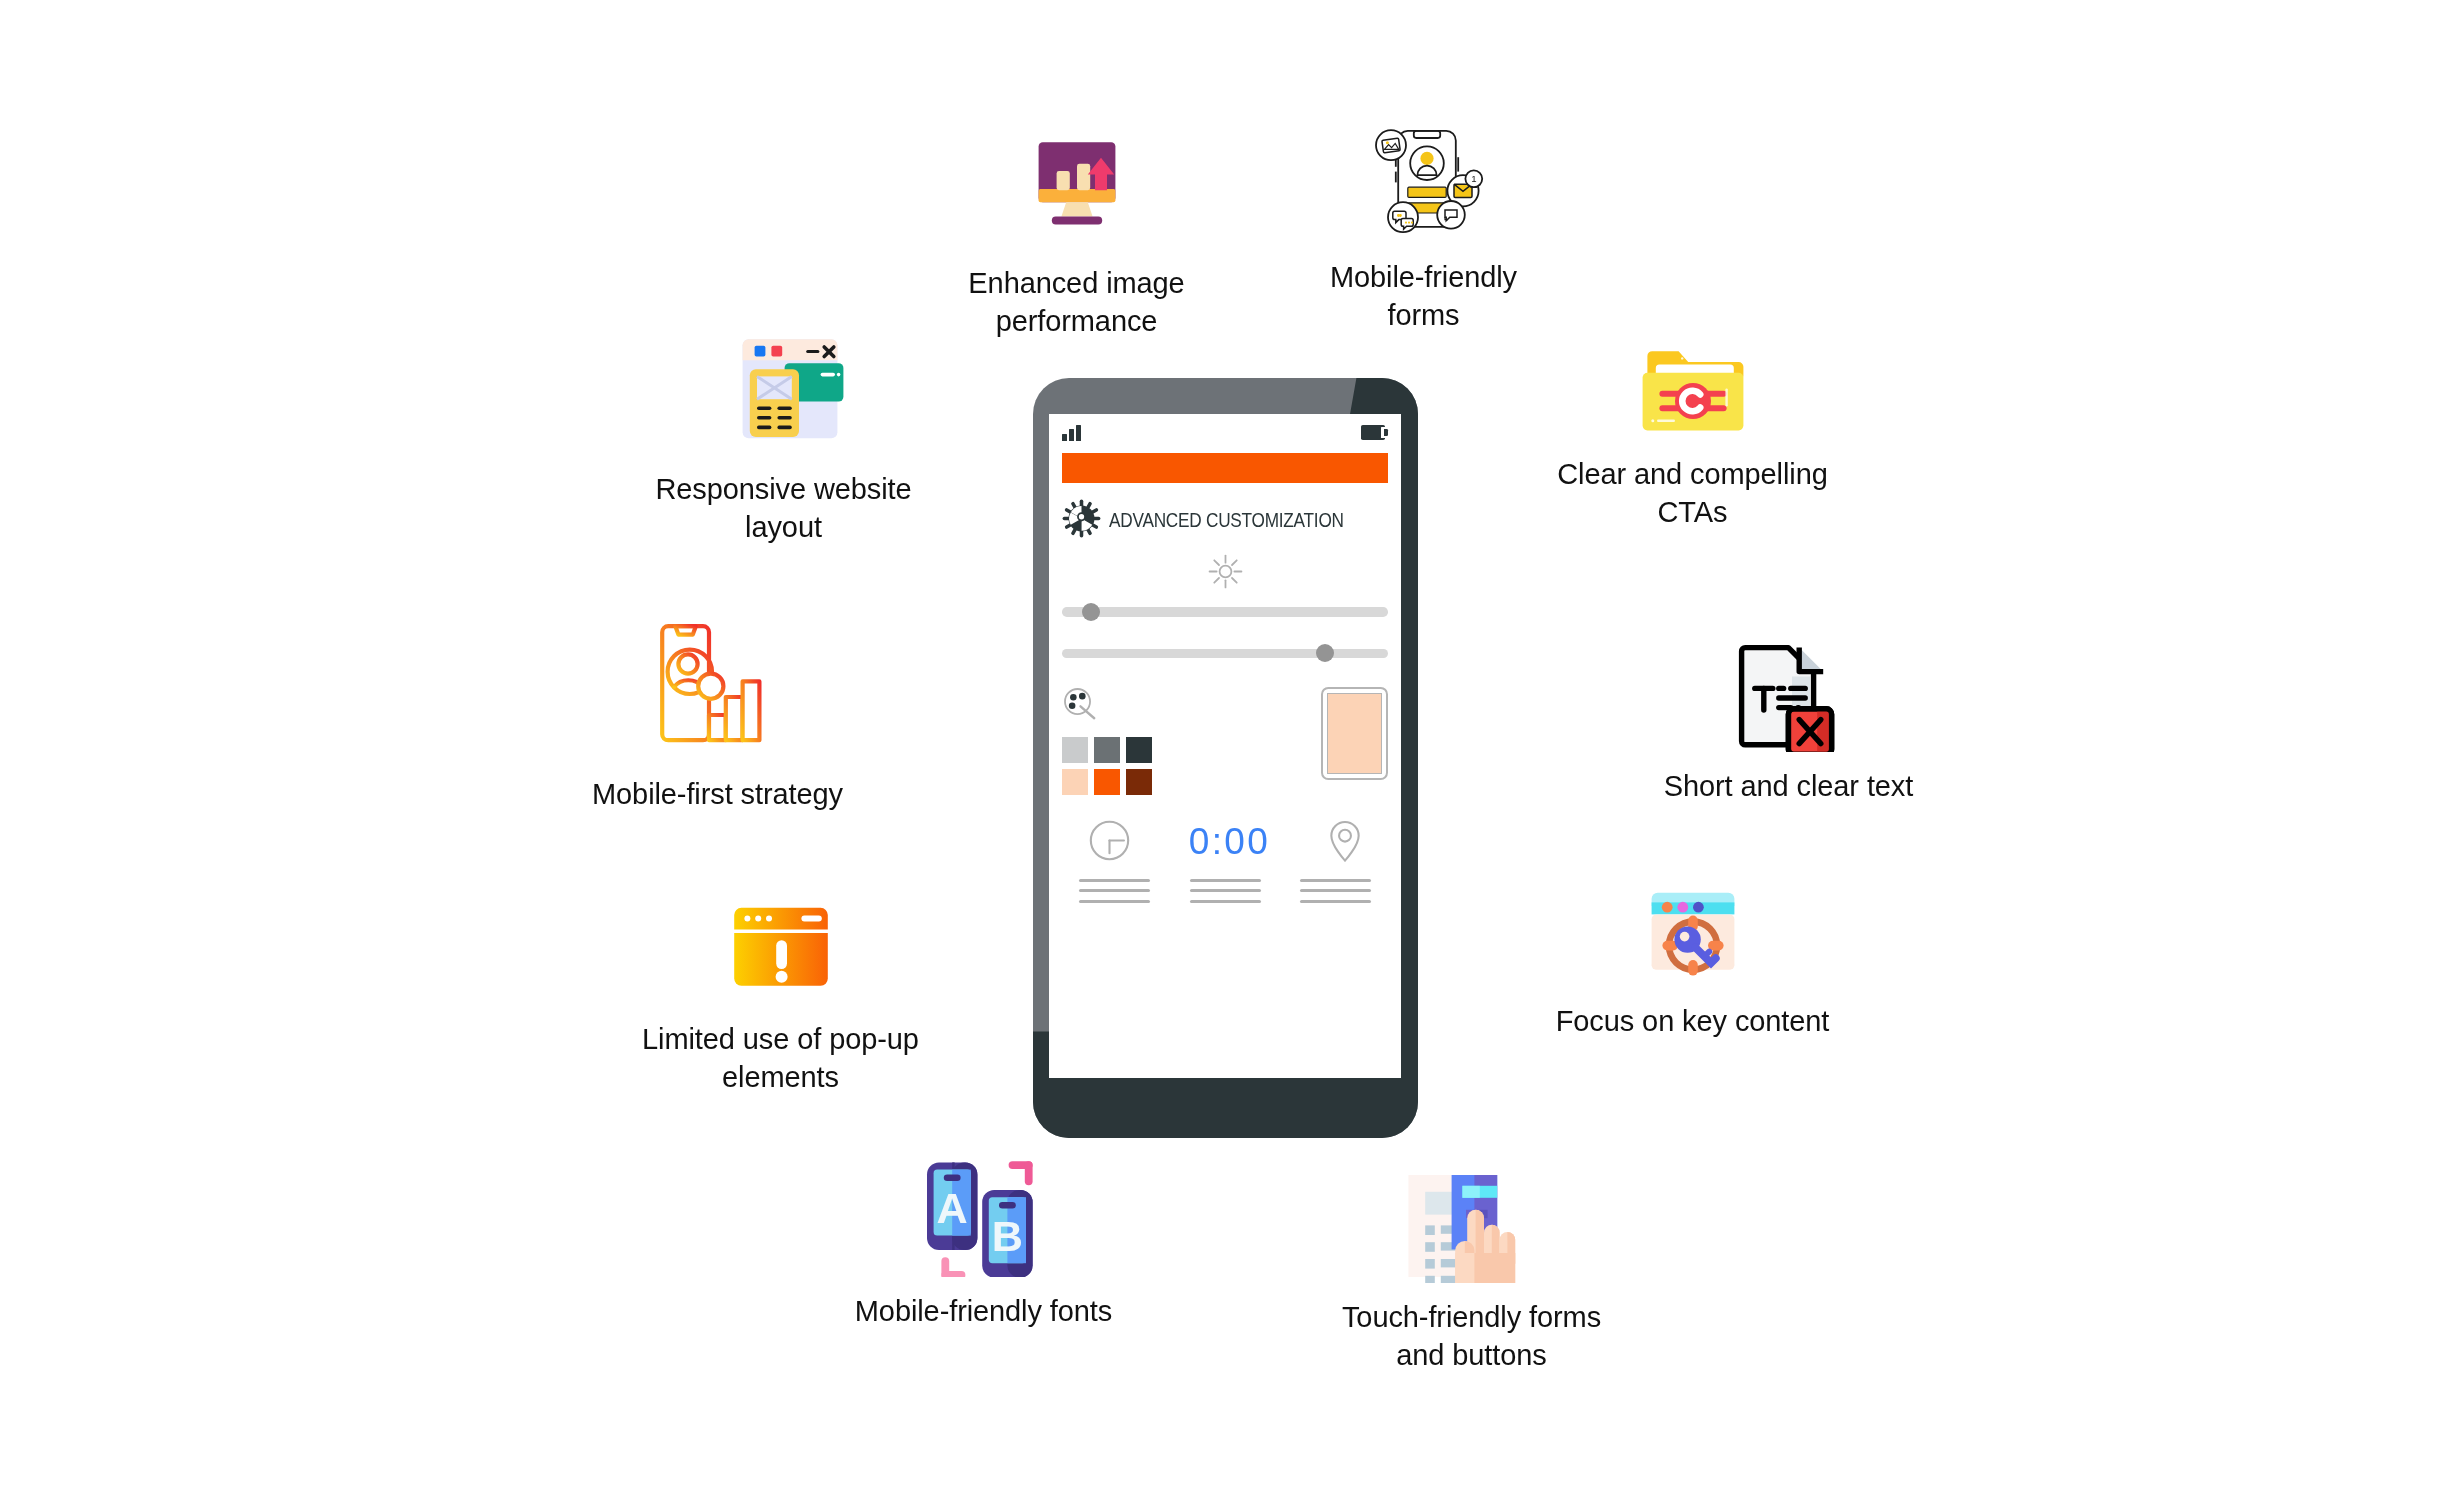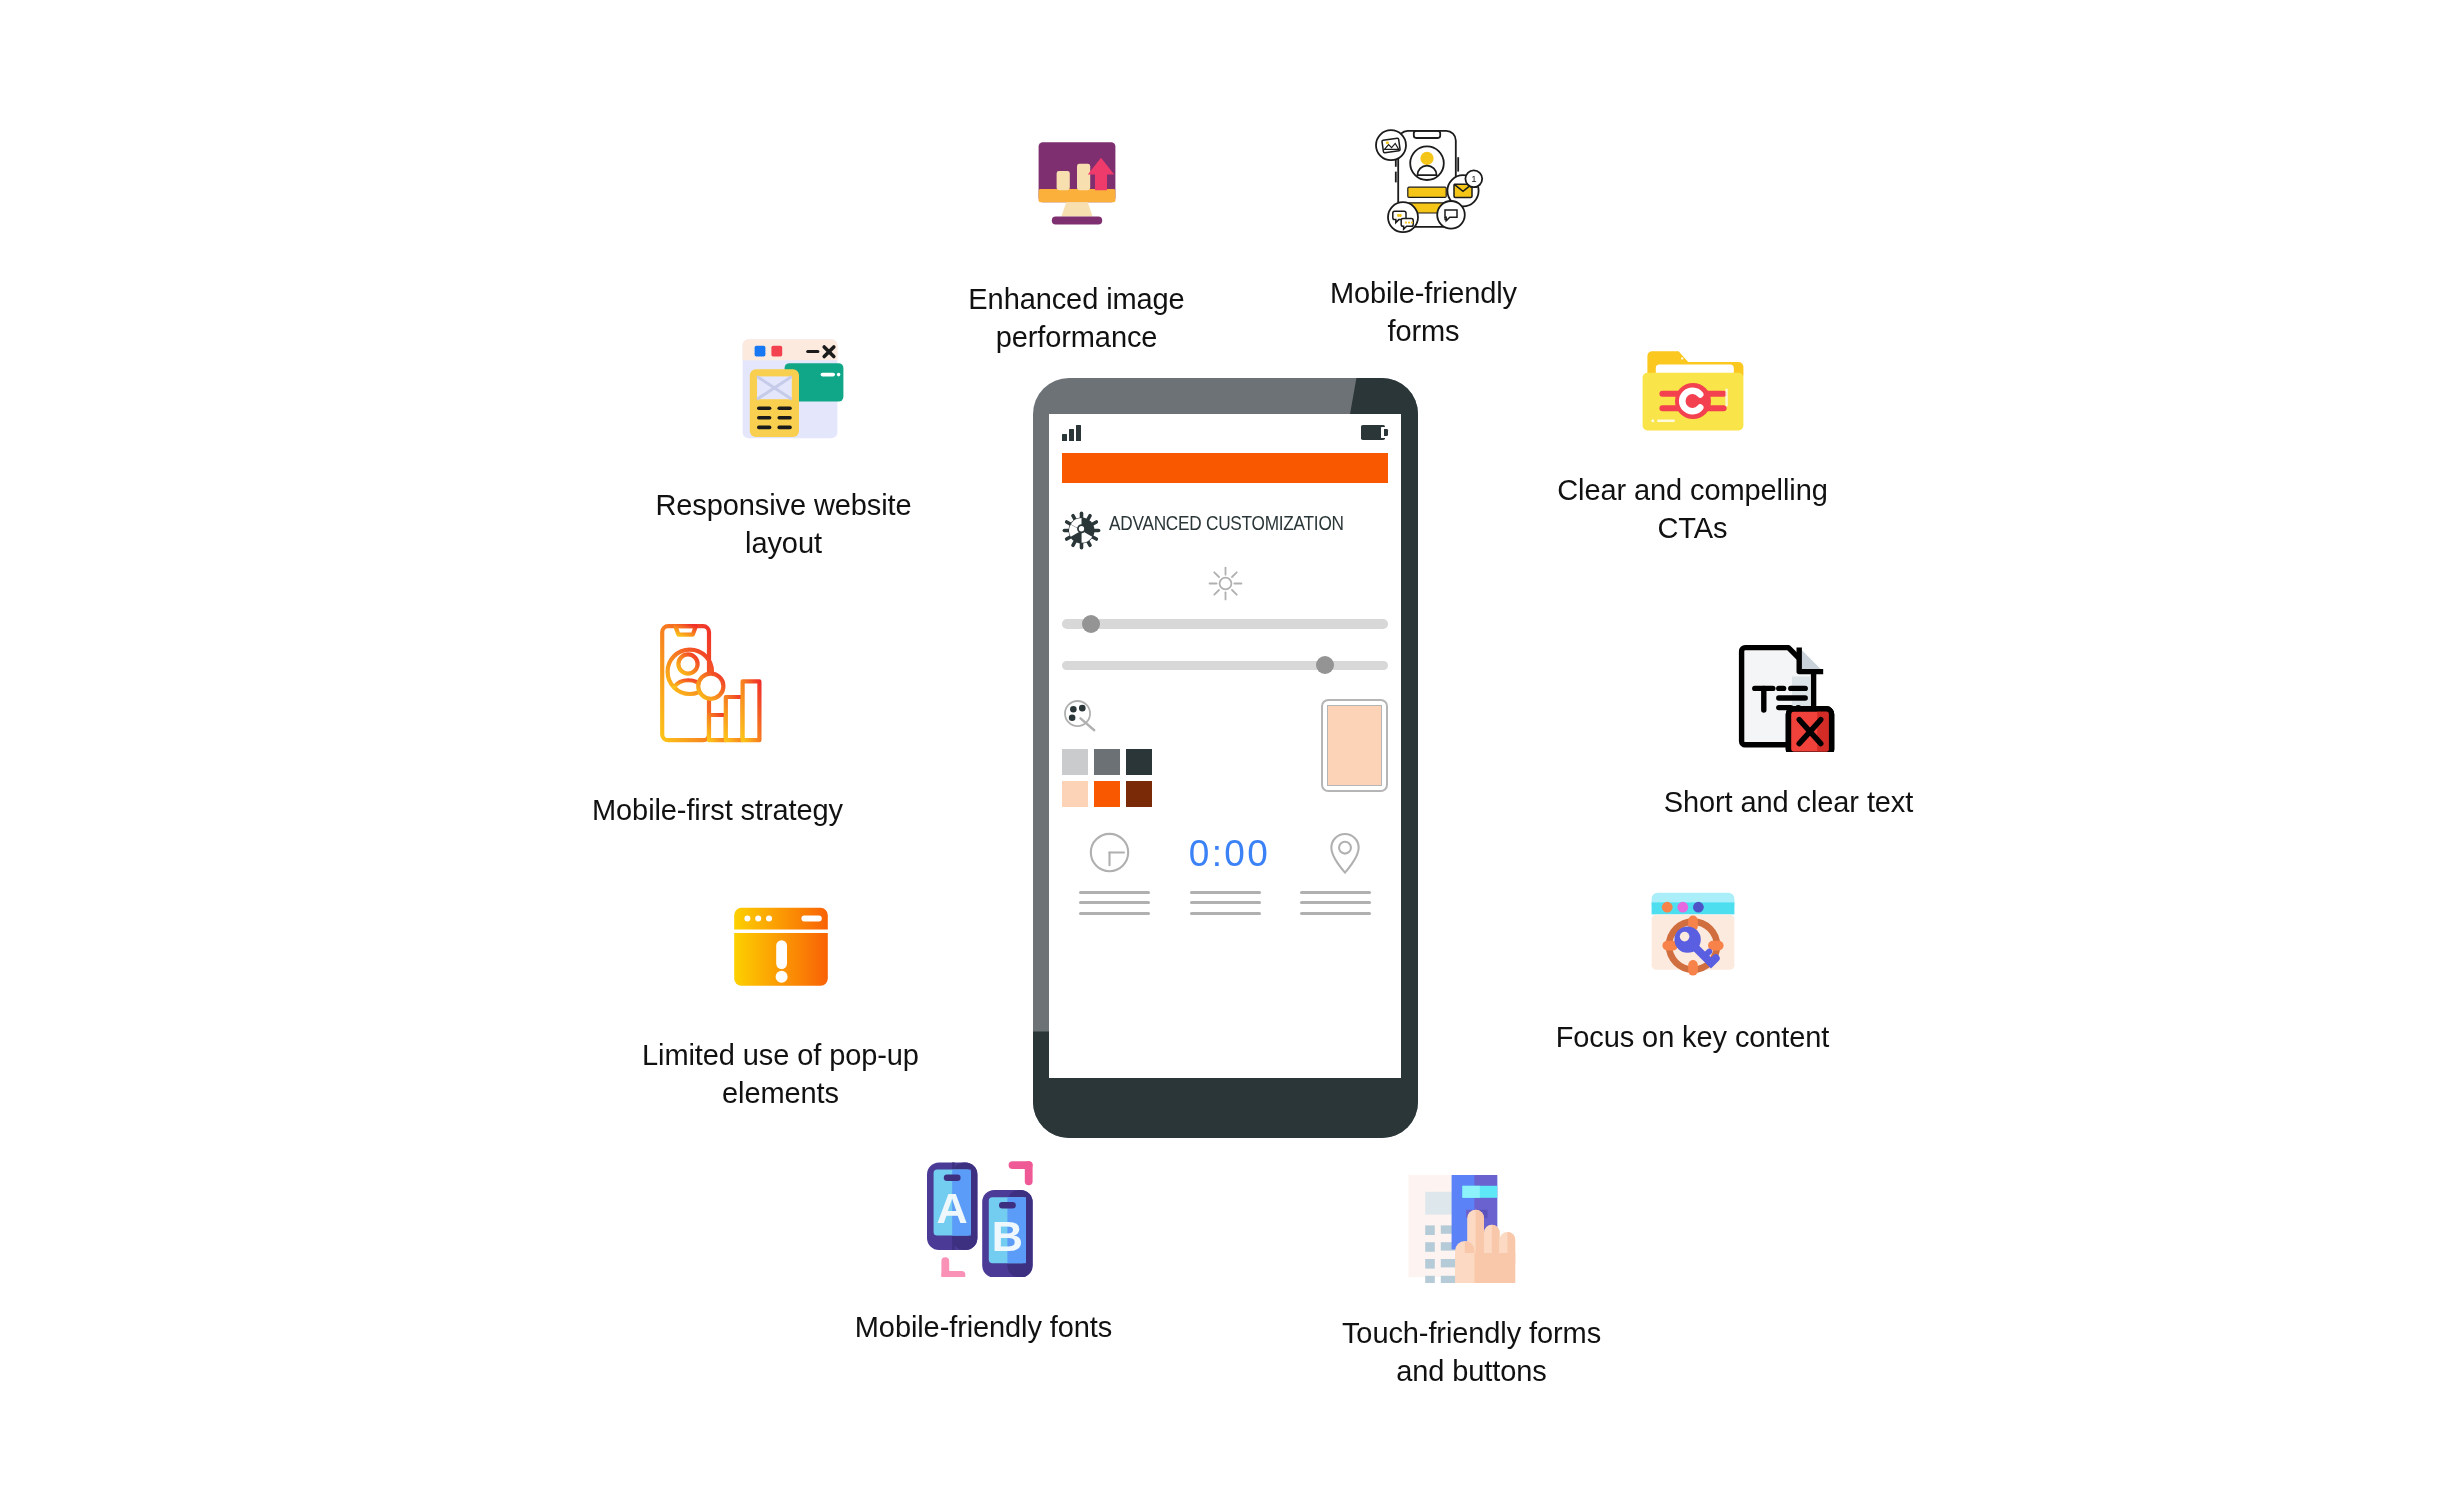--- a/index.html
+++ b/index.html
@@ -9,21 +9,21 @@
     font-family:"Liberation Sans",sans-serif;
     overflow:hidden;
     position:relative;
   }
   .stage{position:absolute;inset:0;}
 
   
   .feature{position:absolute;display:flex;flex-direction:column;align-items:center;}
   .feature .icon-wrap{display:flex;align-items:center;justify-content:center;}
   .feature .caption{
-    margin-top:32px;
+    margin-top:16px;
     font-size:29px;
     line-height:1.30;
     color:#111111;
     text-align:center;
     letter-spacing:-0.1px;
     white-space:pre-line;
     font-weight:400;
   }
 
   
@@ -57,21 +57,21 @@
   .sig i:nth-child(1){height:6.6px;}
   .sig i:nth-child(2){height:11.4px;}
   .sig i:nth-child(3){height:16px;}
   .batt{position:relative;width:27.5px;height:15px;}
   .batt .body{position:absolute;left:0;top:0;width:24px;height:15px;background:#2b3639;border-radius:1.8px;}
   .batt .lvl{position:absolute;right:2.4px;top:2.4px;width:4.2px;height:10.2px;background:#fff;border-radius:0.6px;}
   .batt .tip{position:absolute;right:0;top:4.2px;width:3.6px;height:6.6px;background:#2b3639;border-radius:0 1.2px 1.2px 0;}
 
   .orangebar{margin:2.4px 13px 0;height:30px;background:#f95700;}
 
-  .appbrand{display:flex;gap:8.4px;padding:28px 13px 0;}
+  .appbrand{display:flex;align-items:center;gap:8.4px;padding:16px 13px 0;}
   .brandname{
     font-family:"Liberation Sans Narrow","Liberation Sans",sans-serif;
     font-size:21px;letter-spacing:-0.3px;color:#2b3639;
     transform:scaleX(0.82);transform-origin:left center;white-space:nowrap;
   }
 
   .sunwrap{display:flex;justify-content:center;margin-top:12px;}
 
   .slider{margin:0 13px;height:9.6px;background:#d8d8d8;border-radius:4.8px;position:relative;}
   .slider .thumb{position:absolute;top:-4.2px;width:18px;height:18px;border-radius:50%;background:#949494;}

